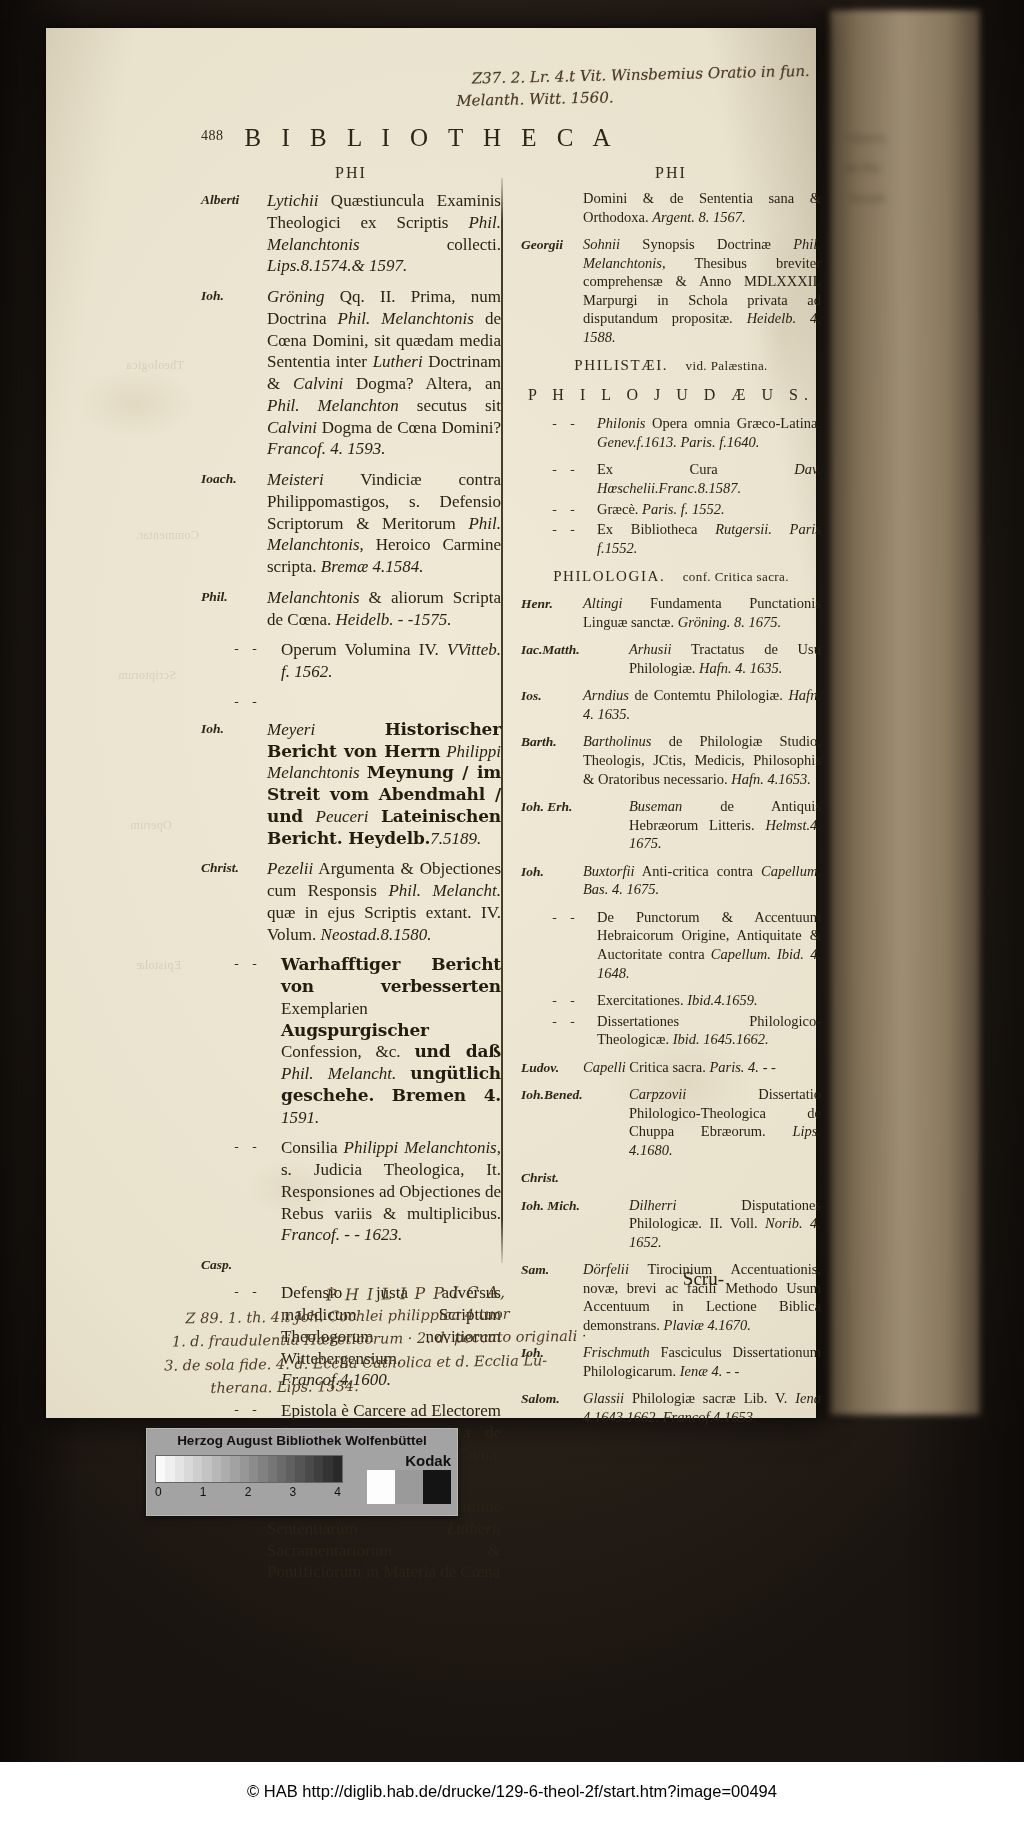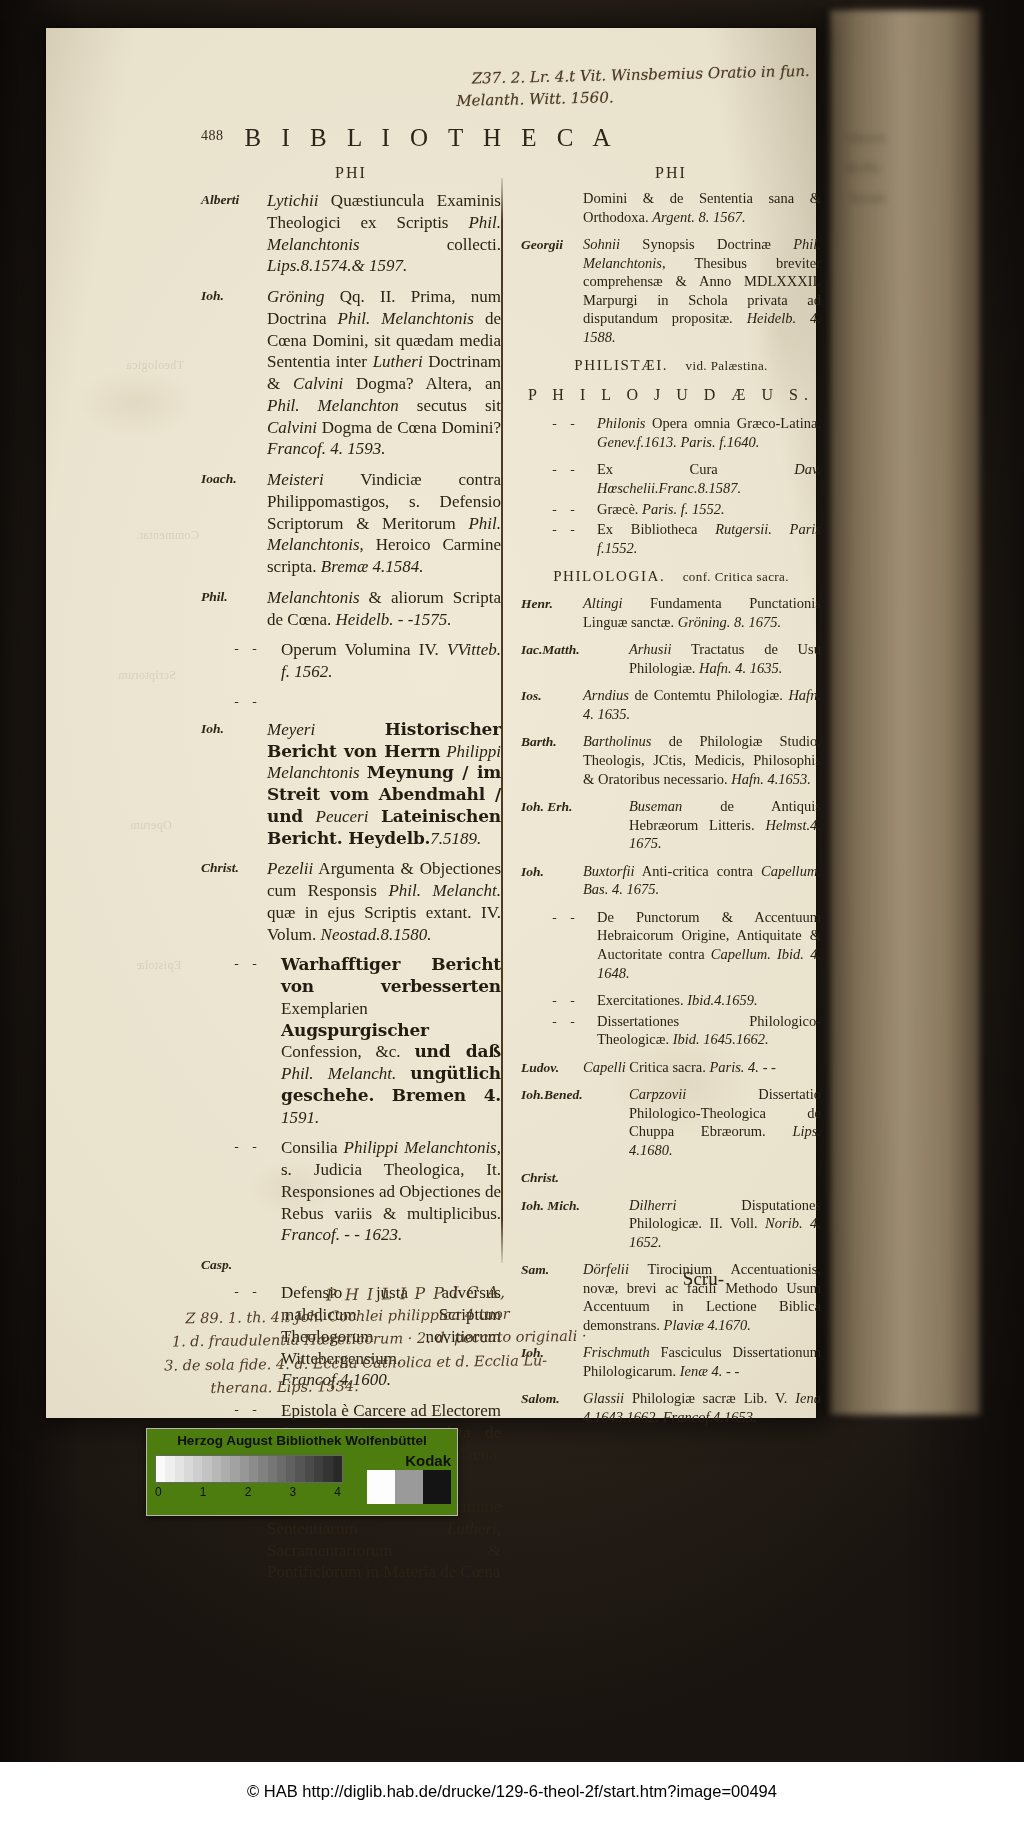--- a/index.html
+++ b/index.html
@@ -138,21 +138,21 @@
     font-family:"DejaVu Serif",serif;font-style:italic;font-size:14.5px;
     color:#4e3c23;line-height:1.62;transform:rotate(-.8deg);
   }
   #foot-annotation div:nth-child(2){margin-left:-14px;}
   #foot-annotation div:nth-child(3){margin-left:-22px;}
   #foot-annotation div:nth-child(4){margin-left:24px;}
 
   
   #target{
     position:absolute;left:146px;top:1428px;width:310px;height:86px;
-    background:#4d7c0f;border:1px solid #b9b6ad;
+    background:#a3a3a3;border:1px solid #b9b6ad;
     box-shadow:0 2px 6px rgba(0,0,0,.5);
   }
   #target-lib{
     position:absolute;left:0;right:0;top:4px;text-align:center;
     font-family:"Liberation Sans",sans-serif;font-size:13.5px;font-weight:bold;color:#111;
   }
   #kodak-block{
     position:absolute;right:6px;top:24px;width:116px;height:56px;
   }
   #kodak-word{

